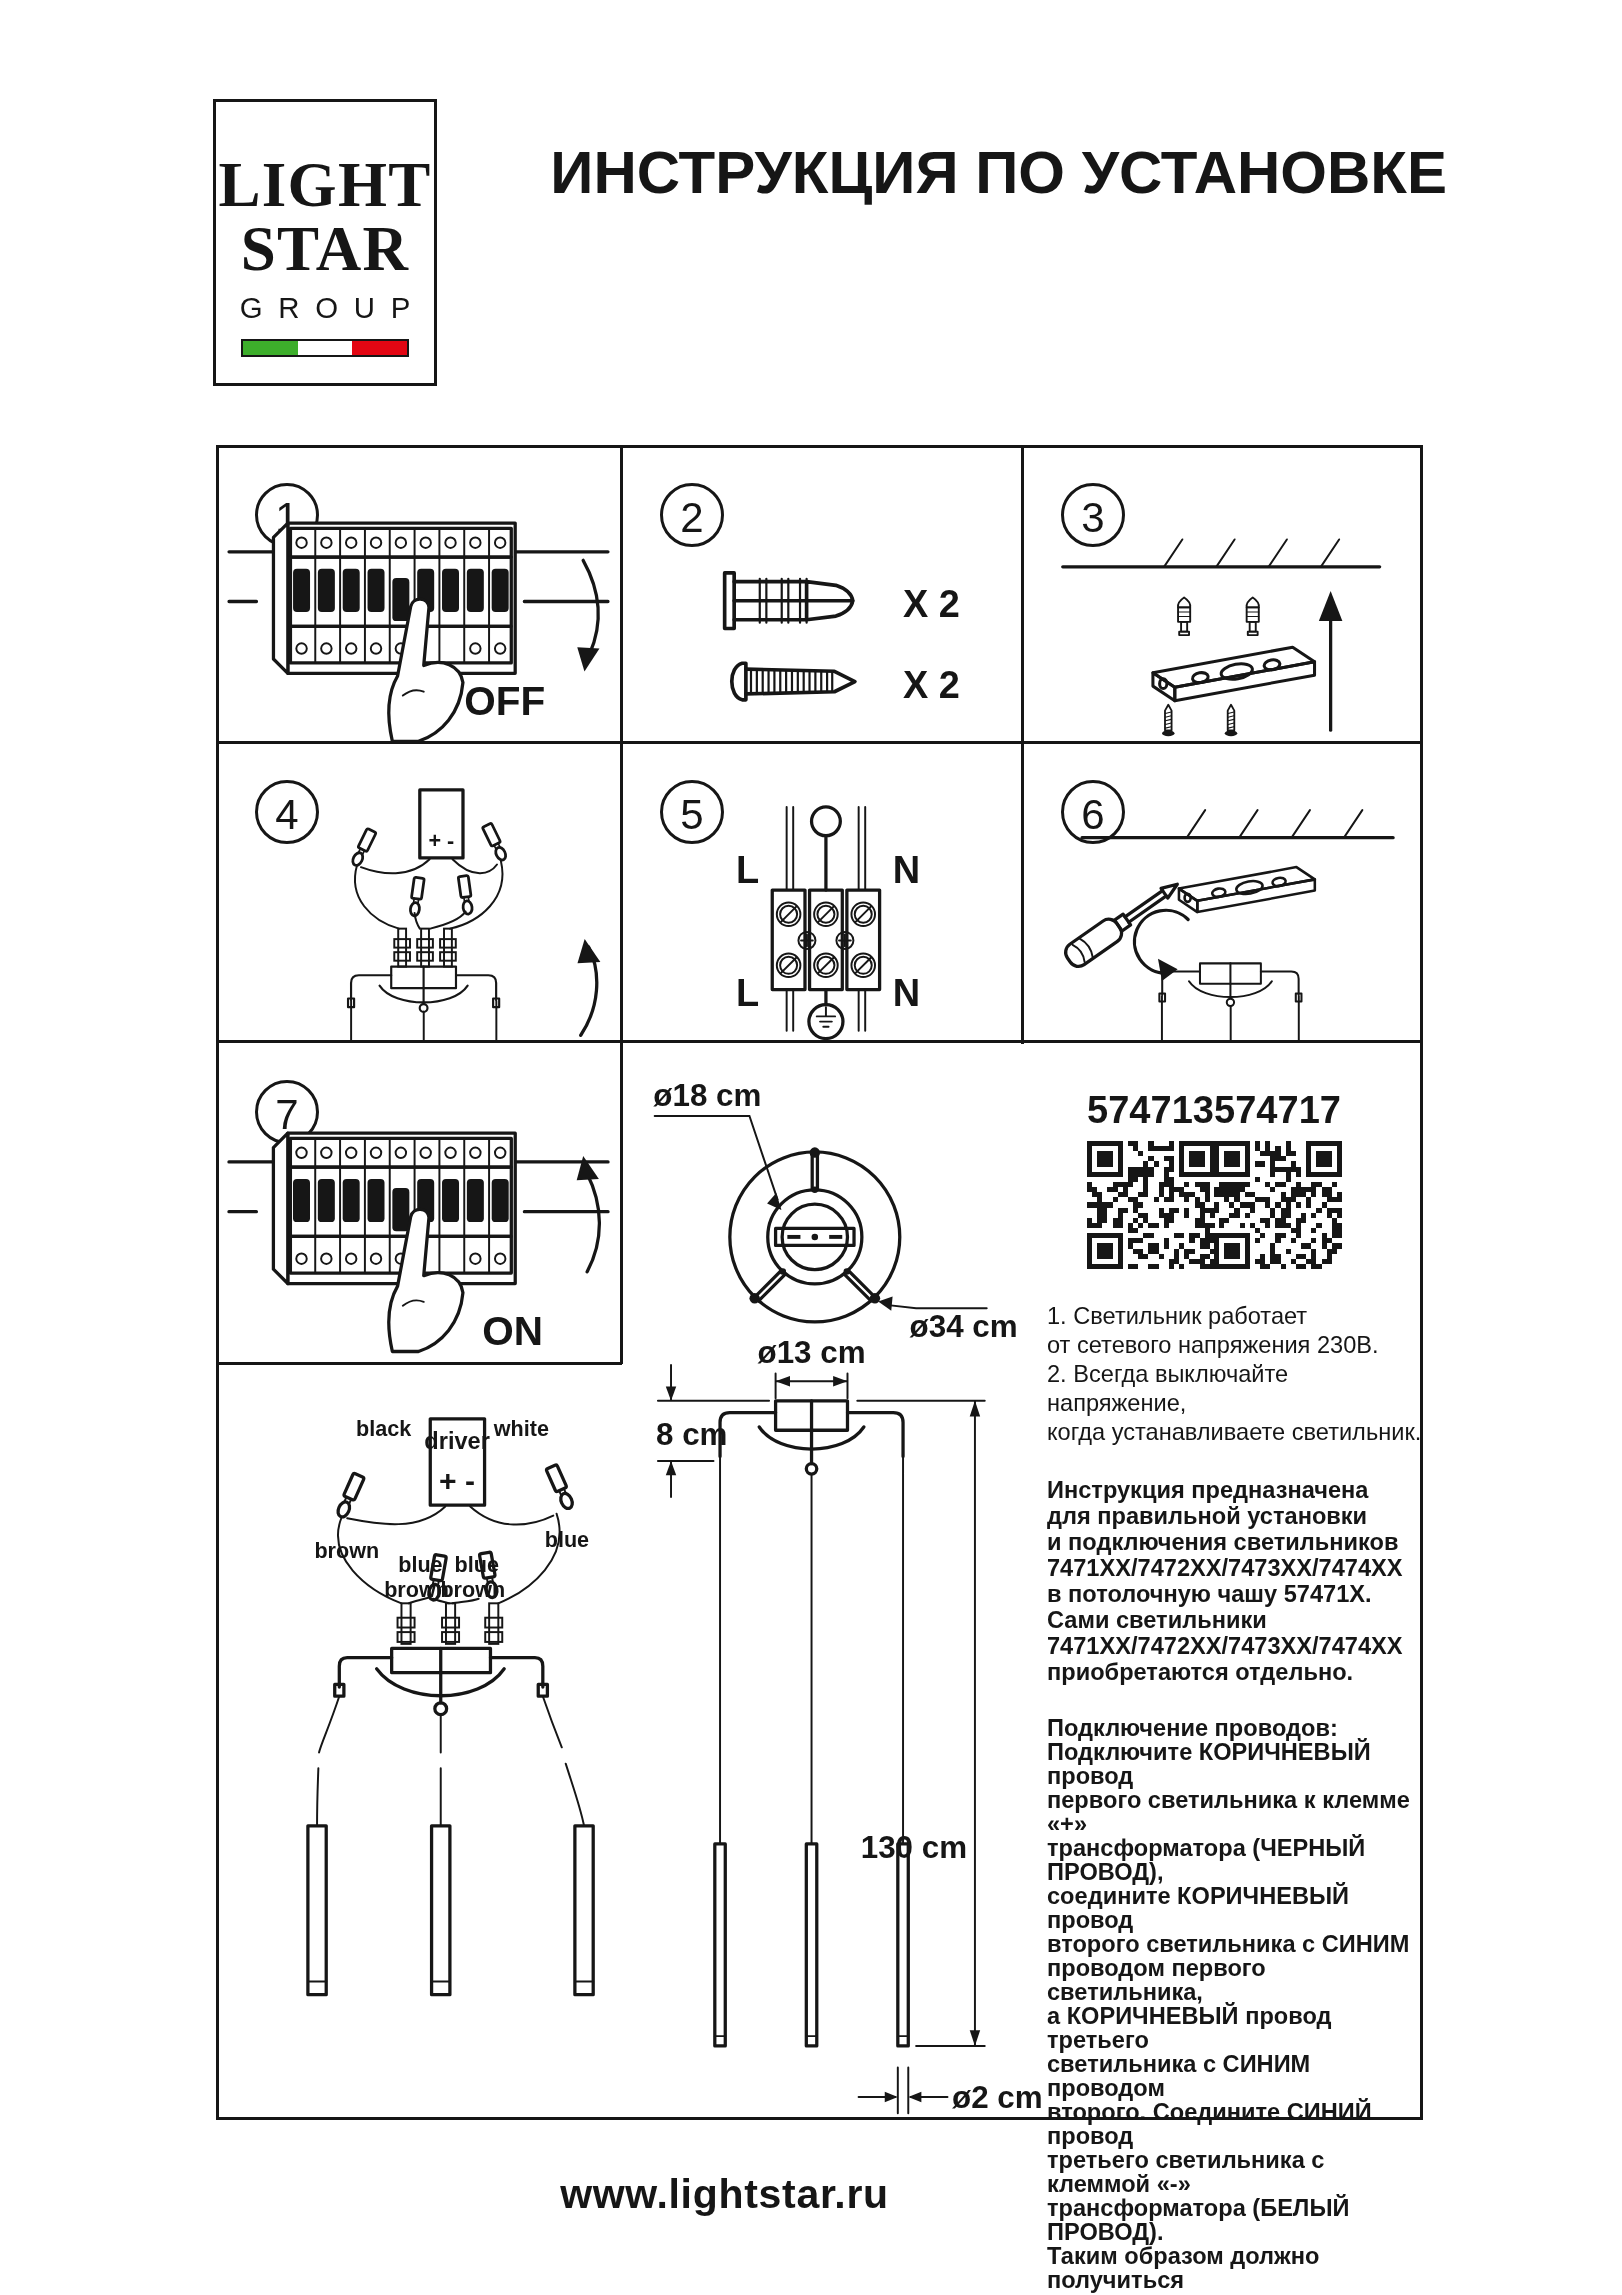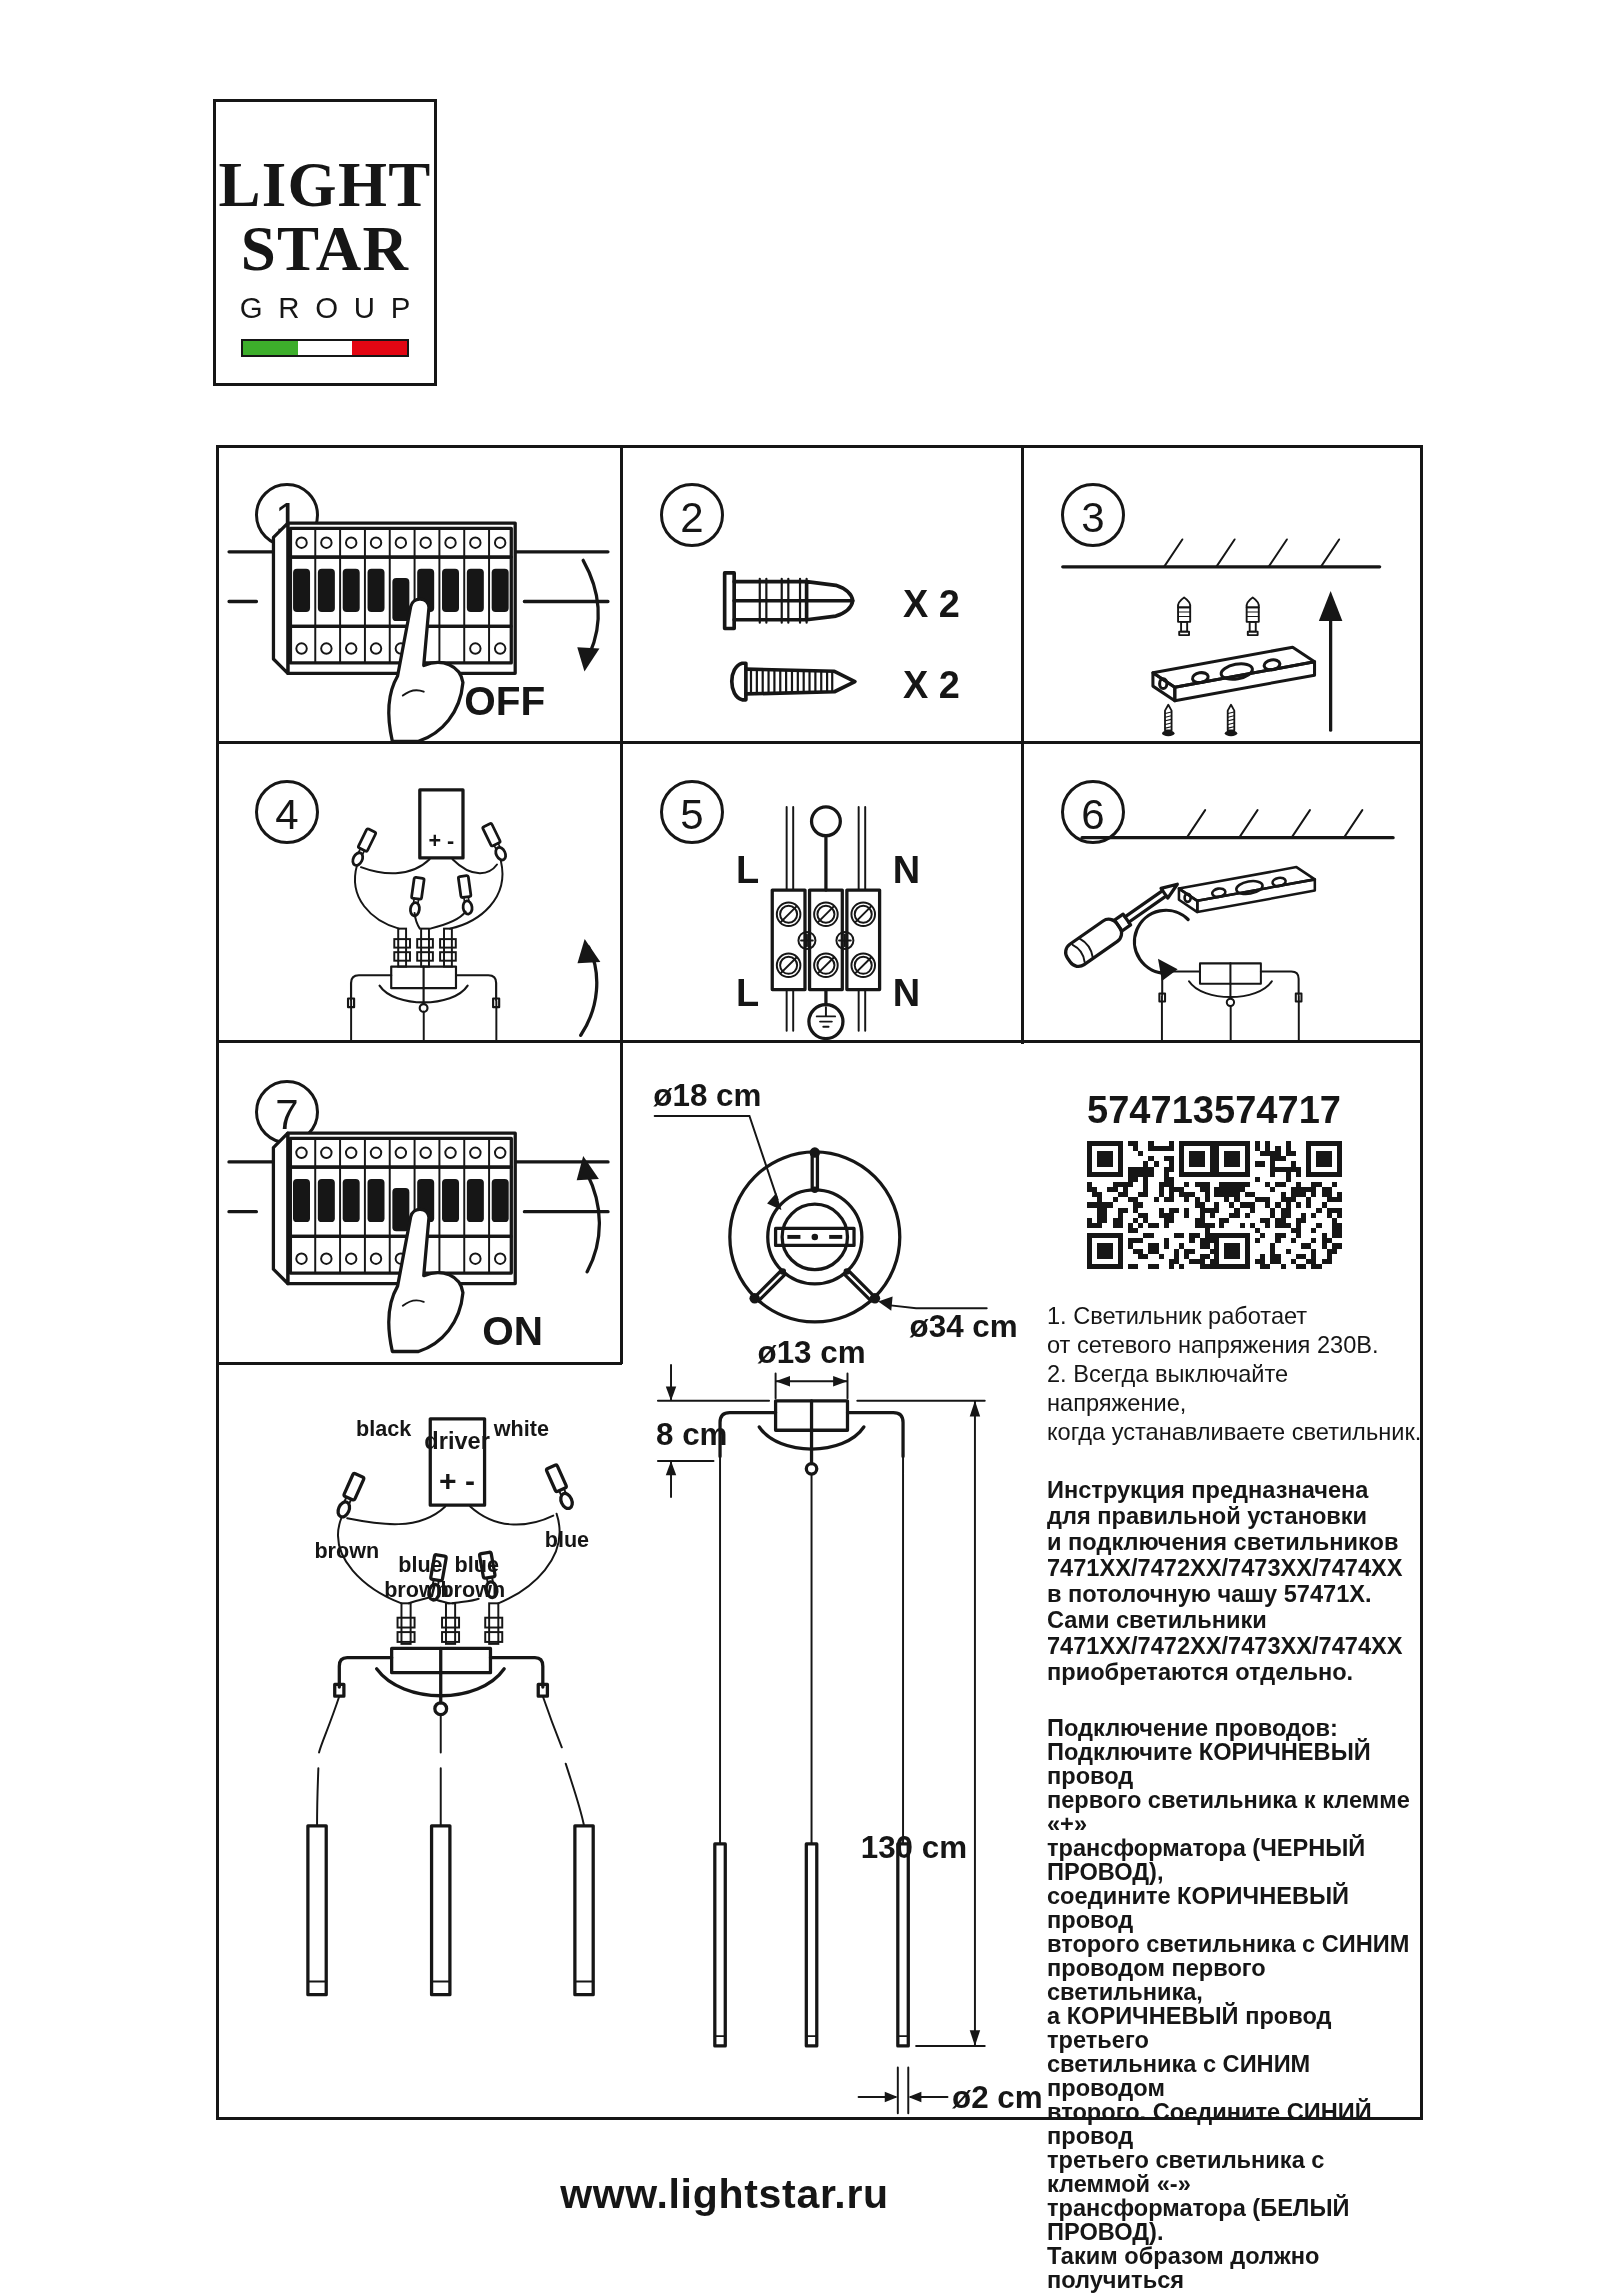--- a/index.html
+++ b/index.html
@@ -150,20 +150,21 @@
     <div class="logo-group">GROUP</div>
     <div class="flag">
       <div style="background:#3dae2b"></div>
       <div style="background:#ffffff"></div>
       <div style="background:#e30613"></div>
     </div>
   </div>
 
   <div class="titles">
     <div class="gap"></div>
+    <div>ИНСТРУКЦИЯ ПО УСТАНОВКЕ</div>
   </div>
 
   <div class="grid-border"></div>
   <div class="gline" style="left:216px;top:741px;width:1207px;height:3.3px;"></div>
   <div class="gline" style="left:216px;top:1040px;width:1207px;height:3.3px;"></div>
   <div class="gline" style="left:620px;top:445px;width:3.3px;height:919px;"></div>
   <div class="gline" style="left:1021px;top:445px;width:3.3px;height:599px;"></div>
   <div class="gline" style="left:216px;top:1362px;width:406px;height:3.3px;"></div>
 
   <div class="stepnum" style="left:255px;top:483px;">1</div>

